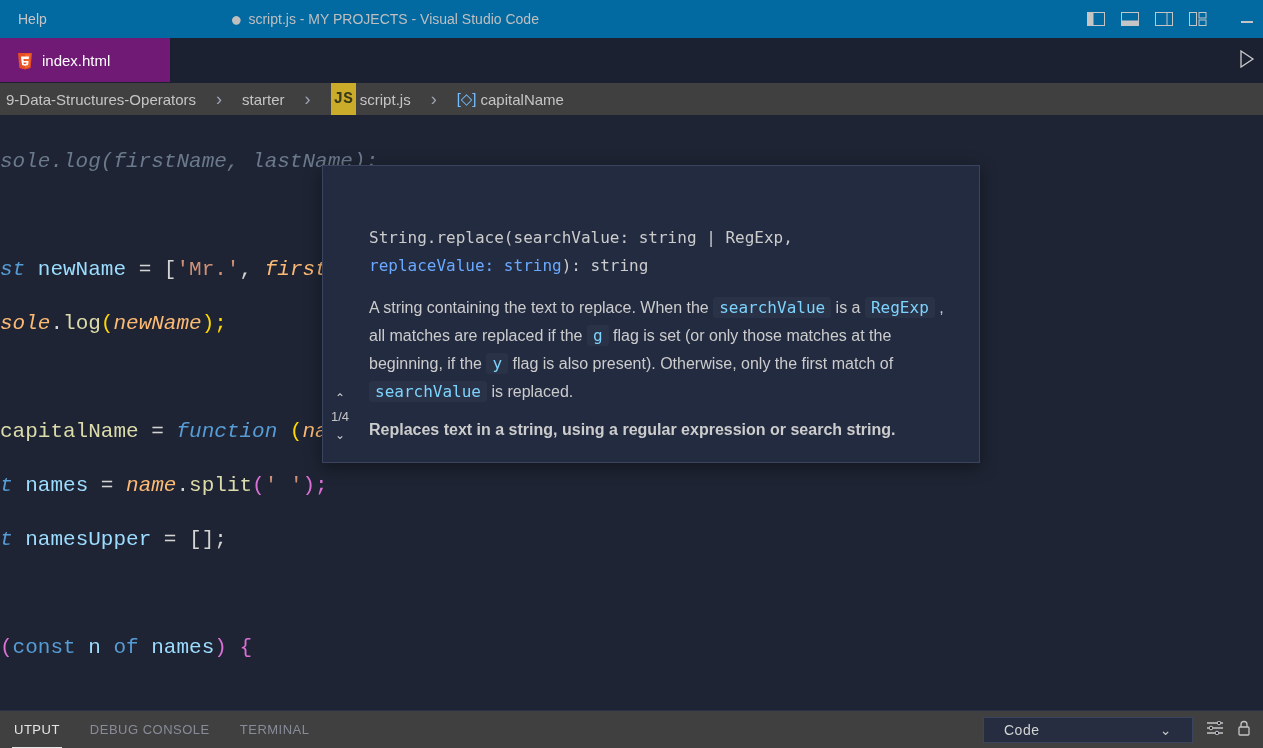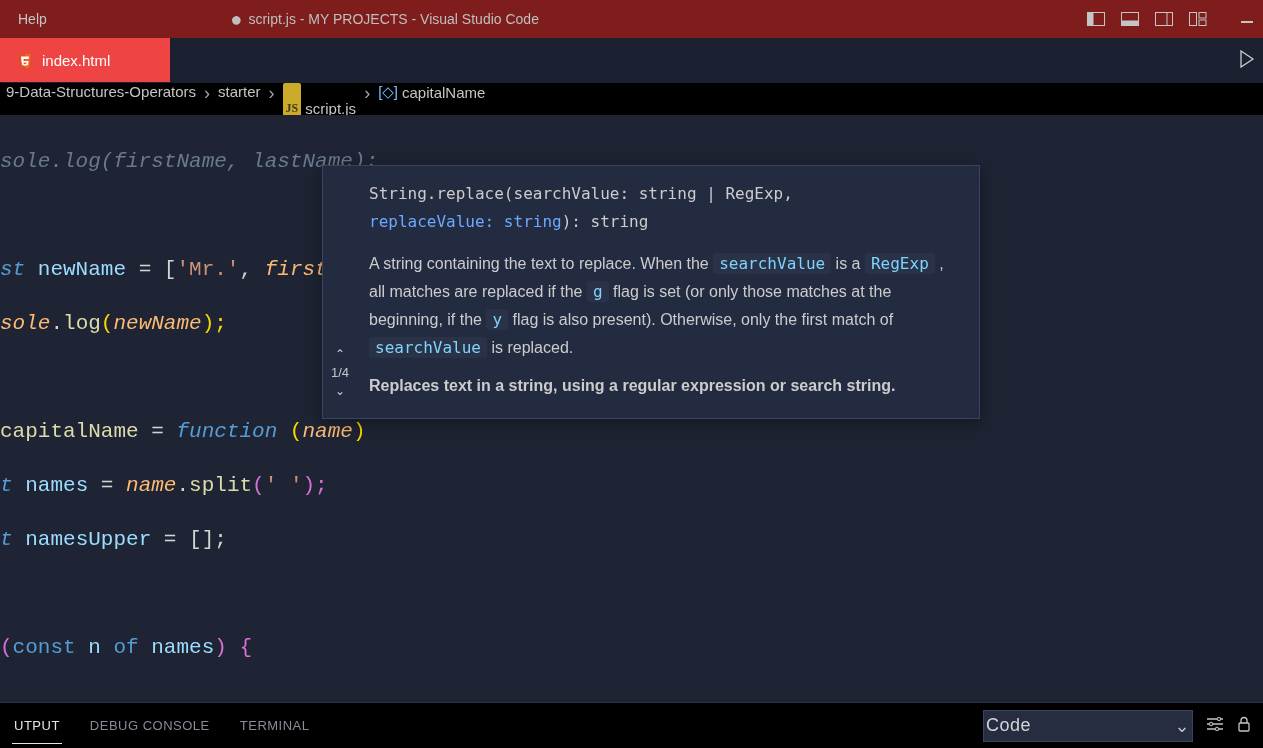--- a/index.html
+++ b/index.html
@@ -9,21 +9,21 @@
     background: #1e2433;
     font-family: "Segoe UI", sans-serif;
     color: #cccccc;
     overflow: hidden;
     position: relative;
   }
 
   
   .titlebar {
     height: 38px;
-    background: #7f1d1d;
+    background: #0369a1;
     display: flex;
     align-items: center;
     padding: 4px 8px;
     position: relative;
   }
   .menu-item {
     padding: 4px 10px;
     color: #c5c5c5;
     font-size: 14px;
     cursor: default;
@@ -74,42 +74,42 @@
     background: #1e2433;
     display: flex;
     align-items: center;
     padding: 0 16px;
     gap: 8px;
     border-top: 1px solid transparent;
     color: #ffffff;
     font-size: 15px;
     min-width: 170px;
   }
-  .tab.active { background: #ef4444; }
+  .tab.active { background: #701a75; }
   .tab-icon {
     width: 18px; height: 18px;
     display: inline-flex; align-items: center; justify-content: center;
   }
   .run-icon {
     position: absolute;
     right: 8px;
     top: 12px;
     color: #cccccc;
   }
 
   
   .breadcrumbs {
     height: 32px;
     display: flex;
-    align-items: flex-start;
-    gap: 4px;
+    align-items: center;
+    gap: 16px;
     padding: 0 6px;
     font-size: 15px;
     color: #c5c5c5;
-    background: #000000;
+    background: #404040;
   }
   .crumb { display: flex; align-items: center; gap: 4px; }
   .crumb-sep { color: #9da5b4; padding: 0 4px; font-size: 18px; }
 
   
   .editor {
     position: relative;
     font-family: Consolas, "Courier New", monospace;
     font-size: 21px;
     line-height: 27px;
@@ -155,20 +155,21 @@
     gap: 4px;
     color: #c5c5c5;
     font-size: 13px;
   }
   .sig-side .arrow { font-size: 12px; color: #cccccc; cursor: pointer; }
   .sig-body {
     flex: 1;
     padding: 14px 16px 18px 12px;
     font-size: 16px;
     line-height: 28px;
+    margin-top: 44px;
   }
   .sig-sig {
     font-family: Consolas, monospace;
     color: #cccccc;
     margin-bottom: 14px;
   }
   .sig-sig .hl { color: #6aa9ff; }
   .sig-doc { color: #cccccc; font-family: "Segoe UI", sans-serif; }
   .sig-doc code {
     font-family: Consolas, monospace;
@@ -177,22 +178,22 @@
     border-radius: 3px;
     color: #7dd3fc;
   }
   .sig-doc .p2 { margin-top: 10px; font-weight: bold; }
 
   
   .panel-bar {
     position: absolute;
     bottom: 0;
     left: 0; right: 0;
-    height: 46px;
-    background: #000000;
+    height: 38px;
+    background: #404040;
     border-top: 1px solid #2a3248;
     display: flex;
     align-items: center;
     padding: 0 12px;
     gap: 26px;
     font-size: 13px;
     letter-spacing: 0.5px;
   }
   .panel-tab {
     color: #888c99;
@@ -205,24 +206,24 @@
   }
   .panel-right {
     margin-left: auto;
     display: flex;
     align-items: center;
     gap: 14px;
   }
   .task-select {
     background: #262d40;
     border: 1px solid #3a445e;
-    padding: 4px 2px;
+    padding: 4px 20px;
     min-width: 210px;
     color: #d4d4d4;
-    font-size: 18px;
+    font-size: 14px;
     display: flex;
     align-items: center;
     justify-content: space-between;
     gap: 24px;
   }
   .panel-icon { color: #c5c5c5; }
 </style>
 </head>
 <body>
 
@@ -281,21 +282,21 @@
       </svg>
   </span>
 </div>
 
 <div class="breadcrumbs">
   <span class="crumb">9-Data-Structures-Operators</span>
   <span class="crumb-sep">›</span>
   <span class="crumb">starter</span>
   <span class="crumb-sep">›</span>
   <span class="crumb">
-    <span style="background:#cbac2a;color:#3a3a1a;font-weight:bold;font-size:12px;padding:18px 3px;border-radius:2px;font-family:Liberation Serif, serif;">JS</span>
+    <span style="background:#cbac2a;color:#3a3a1a;font-weight:bold;font-size:16px;padding:18px 3px;border-radius:2px;font-family:Liberation Mono, monospace;">JS</span>
     <span>script.js</span>
   </span>
   <span class="crumb-sep">›</span>
   <span class="crumb">
     <span style="color:#75beff;">[◇]</span>
     <span>capitalName</span>
   </span>
 </div>
 
 <div class="editor">

